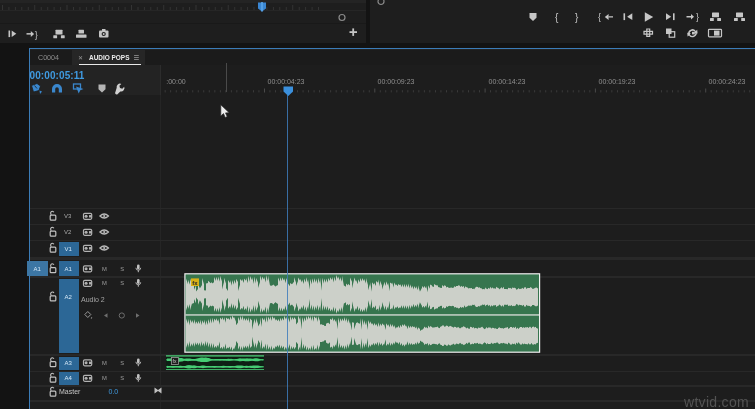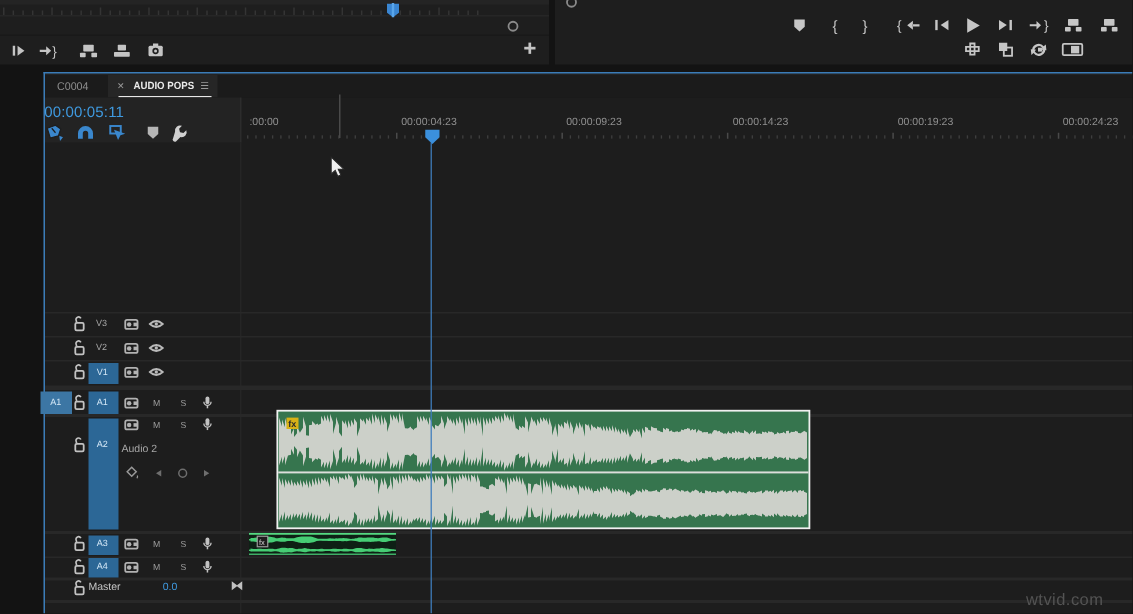--- a/index.html
+++ b/index.html
@@ -134,21 +134,21 @@
   <div class="abs" style="left:78px;top:55px;font-size:6px;color:#9a9a9a;line-height:6px">✕</div>
   <div class="abs" style="left:89px;top:54px;font-size:7px;font-weight:bold;color:#ececec;transform:scaleX(0.92);transform-origin:left top">AUDIO POPS</div>
   <div class="abs" style="left:133.5px;top:54.5px;font-size:6.5px;color:#9a9a9a;line-height:6.5px">☰</div>
   <div class="abs" style="left:79px;top:63.6px;width:62px;height:1.6px;background:#e8e8e8"></div>
 
   <div class="abs" style="left:30px;top:65px;width:725px;height:344px;background:#1d1d1d"></div>
   <div class="abs" style="left:30px;top:65px;width:130px;height:30px;background:#232323"></div>
   <div class="abs" style="left:160px;top:65px;width:1px;height:30px;background:#2c2c2c"></div>
   <div class="abs" style="left:160px;top:95px;width:1px;height:314px;background:#252525"></div>
 
-  <div class="abs" style="left:29.5px;top:70px;font-size:10px;font-weight:normal;color:#3f9ae0;letter-spacing:0.1px">00:00:05:11</div>
+  <div class="abs" style="left:29.5px;top:70px;font-size:10px;font-weight:bold;color:#3f9ae0;letter-spacing:0.1px">00:00:05:11</div>
 
   <svg class="abs" style="left:29px;top:81px" width="120" height="14">
     <g fill="#3a87cd">
       <path d="M2.5 4.5 L8 2.5 L11.5 5 L10 9.5 L4.5 11 Z M5.5 4.5 l2.5 3" stroke="#1d1d1d" stroke-width="0.8"></path>
       <path d="M10.5 9.5 l2.5 1 -2 2.5 z"></path>
       <path d="M23 11.5 v-3.5 a5 5 0 0 1 10 0 v3.5 h-3.2 v-3.5 a1.8 1.8 0 0 0 -3.6 0 v3.5 z"></path>
       <rect x="44.5" y="3" width="7" height="5" fill="none" stroke="#3a87cd" stroke-width="1.3"></rect>
       <path d="M47 5.5 l7.5 2.6 -3.2 1.1 -1.6 3.2 z" fill="#3a87cd"></path>
     </g>
     <path d="M69.5 3.5 h7 v4.8 l-3.5 3.2 l-3.5 -3.2 z" fill="#b5b5b5"></path>
@@ -446,15 +446,15 @@
 
   <div class="abs" style="left:287.4px;top:95px;width:1.1px;height:314px;background:rgba(62,125,188,0.85)"></div>
   <svg class="abs" style="left:283px;top:86px" width="11" height="11">
     <path d="M0.5 0.5 h9.5 v5 l-4.7 4.5 L0.5 5.5 Z" fill="#3b90dd"></path>
   </svg>
 
   <svg class="abs" style="left:220px;top:103.5px" width="11" height="15">
     <path d="M0.8 0.8 L0.8 12 L3.5 9.6 L5.2 13.5 L7.2 12.6 L5.5 8.9 L9.2 8.7 Z" fill="#efefef" stroke="#2a2a2a" stroke-width="0.7"></path>
   </svg>
 
-  <div class="abs" style="left:684px;top:394px;font-size:11px;color:#535353;letter-spacing:0.3px">wtvid.com</div>
+  <div class="abs" style="left:684px;top:394px;font-size:14px;color:#535353;letter-spacing:0.3px">wtvid.com</div>
 
 </div>
 
 </body></html>

